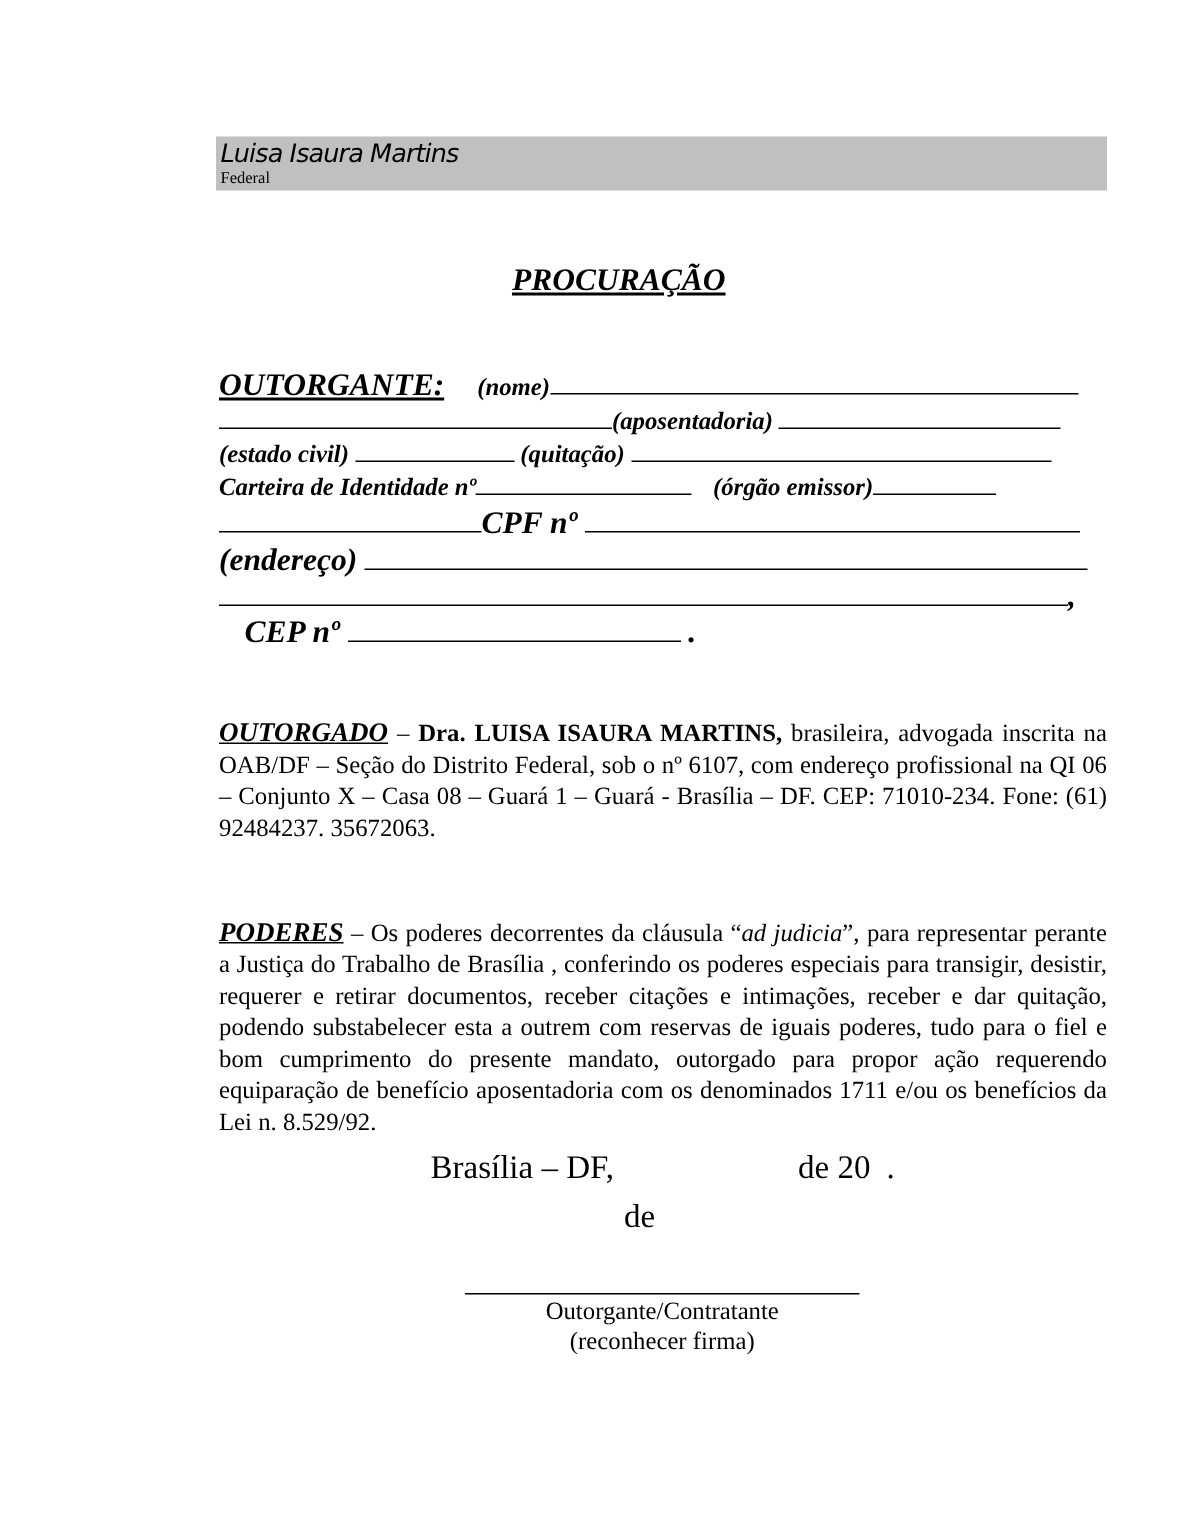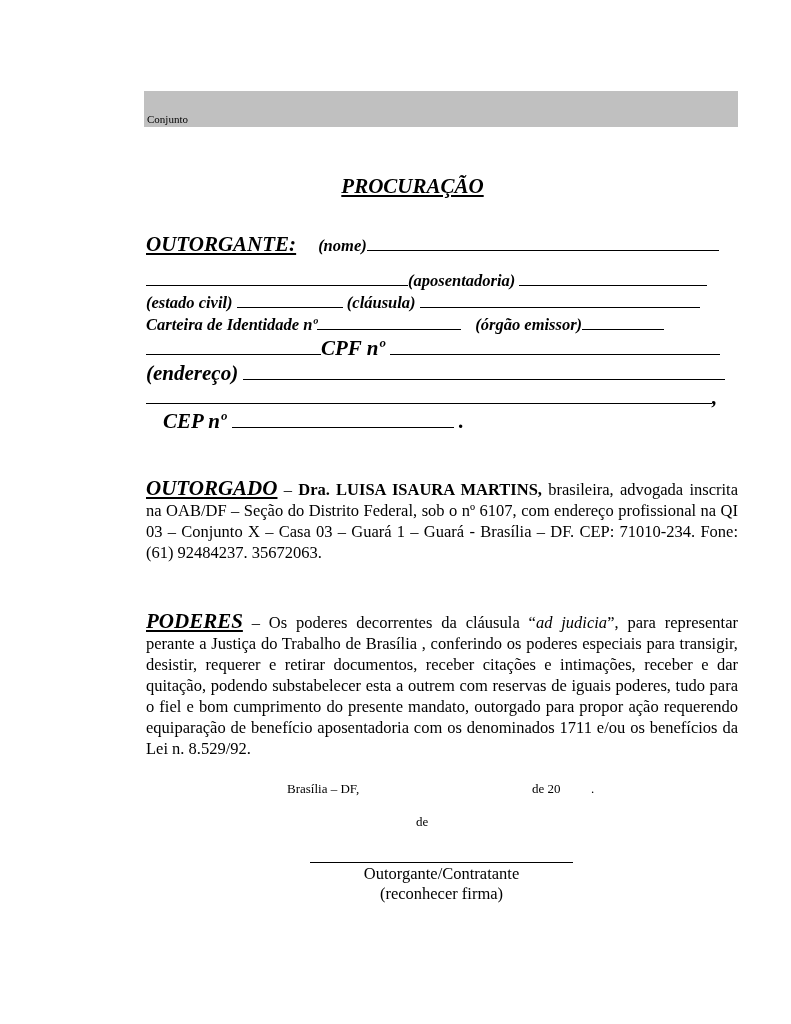--- a/index.html
+++ b/index.html
@@ -9,45 +9,46 @@
   .header-role { position: absolute; left: 3px; top: 22px; font-family: "Liberation Serif", serif; font-size: 11px; line-height: 13px; }
 
   .title { position: absolute; left: 17px; width: 791px; top: 174px; text-align: center; font-weight: bold; font-style: italic; font-size: 21px; }
   .title span { text-decoration: underline; }
   .fline { position: absolute; left: 146px; font-weight: bold; font-style: italic; white-space: nowrap; }
   .blank { display: inline-block; border-bottom: 1.6px solid #000; vertical-align: baseline; height: 1px; }
   .big { font-size: 21px; }
   .med { font-size: 16.5px; }
 
   .para { position: absolute; left: 146px; width: 592px; font-size: 16.5px; line-height: 21px; text-align: justify; }
-  .head-label { font-weight: bold; font-style: italic; text-decoration: underline; font-size: 21px; }
+  .head-label { font-weight: bold; font-style: italic; text-decoration: underline; font-size: 18px; }
 
-  .date-line { position: absolute; top: 781px; font-size: 13px; white-space: nowrap; }
+  .date-line { position: absolute; top: 765px; font-size: 22px; white-space: nowrap; }
   .sig-line { position: absolute; left: 310px; top: 862px; width: 263px; border-top: 1px solid #000; }
   .sig-label { position: absolute; left: 0; width: 883px; text-align: center; font-size: 16.5px; }
 </style>
 </head>
 <body>
 
 <div class="header-bar">
-  <div class="header-role">Conjunto</div>
+  <div class="header-name">Luisa Isaura Martins</div>
+  <div class="header-role">Federal</div>
 </div>
 
 <div class="title"><span>PROCURAÇÃO</span></div>
 
-<div class="fline big" style="top:232px;text-align:center;">
+<div class="fline big" style="top:244px;text-align:center;">
   <span style="text-decoration:underline;">OUTORGANTE:</span><span style="display:inline-block;width:22px;"></span><span class="med">(nome)</span><span class="blank" style="width:352px;"></span>
 </div>
 
 <div class="fline med" style="top:271px;">
   <span class="blank" style="width:262px;"></span><span>(aposentadoria)</span> <span class="blank" style="width:188px;"></span>
 </div>
 
 <div class="fline med" style="top:293px;">
-  <span>(estado civil)</span> <span class="blank" style="width:106px;"></span> <span>(cláusula)</span> <span class="blank" style="width:280px;"></span>
+  <span>(estado civil)</span> <span class="blank" style="width:106px;"></span> <span>(quitação)</span> <span class="blank" style="width:280px;"></span>
 </div>
 
 <div class="fline med" style="top:315px;text-align:right;">
   <span>Carteira de Identidade nº</span><span class="blank" style="width:144px;"></span><span style="display:inline-block;width:14px;"></span><span>(órgão emissor)</span><span class="blank" style="width:82px;"></span>
 </div>
 
 <div class="fline big" style="top:336px;">
   <span class="blank" style="width:175px;"></span><span>CPF nº</span> <span class="blank" style="width:330px;"></span>
 </div>
 
@@ -56,21 +57,21 @@
 </div>
 
 <div class="fline big" style="top:385px;">
   <span class="blank" style="width:566px;"></span><span>,</span>
 </div>
 
 <div class="fline big" style="top:409px;margin-left:17px;">
   <span>CEP nº</span> <span class="blank" style="width:222px;"></span> <span>.</span>
 </div>
 
-<div class="para" style="top:478px;"><span class="head-label">OUTORGADO</span><span> – </span><b>Dra. LUISA ISAURA MARTINS,</b><span> brasileira, advogada inscrita na OAB/DF – Seção do Distrito Federal, sob o nº 6107, com endereço profissional na QI 03 – Conjunto X – Casa 03 – Guará 1 – Guará - Brasília – DF. CEP: 71010-234. Fone: (61) 92484237. 35672063.</span></div>
+<div class="para" style="top:478px;"><span class="head-label">OUTORGADO</span><span> – </span><b>Dra. LUISA ISAURA MARTINS,</b><span> brasileira, advogada inscrita na OAB/DF – Seção do Distrito Federal, sob o nº 6107, com endereço profissional na QI 06 – Conjunto X – Casa 08 – Guará 1 – Guará - Brasília – DF. CEP: 71010-234. Fone: (61) 92484237. 35672063.</span></div>
 
 <div class="para" style="top:611px;"><span class="head-label">PODERES</span><span> – Os poderes decorrentes da cláusula “</span><i>ad judicia</i><span>”, para representar perante a Justiça do Trabalho de Brasília , conferindo os poderes especiais para transigir, desistir, requerer e retirar documentos, receber citações e intimações, receber e dar quitação, podendo substabelecer esta a outrem com reservas de iguais poderes, tudo para o fiel e bom cumprimento do presente mandato, outorgado para propor ação requerendo equiparação de benefício aposentadoria com os denominados 1711 e/ou os benefícios da Lei n. 8.529/92.</span></div>
 
 <span class="date-line" style="left:287px;">Brasília – DF,</span>
 <span class="date-line" style="left:416px;margin-top:33px;">de</span>
 <span class="date-line" style="left:532px;">de 20</span>
 <span class="date-line" style="left:591px;">.</span>
 
 <div class="sig-line"></div>
 <div class="sig-label" style="top:864px;">Outorgante/Contratante</div>

